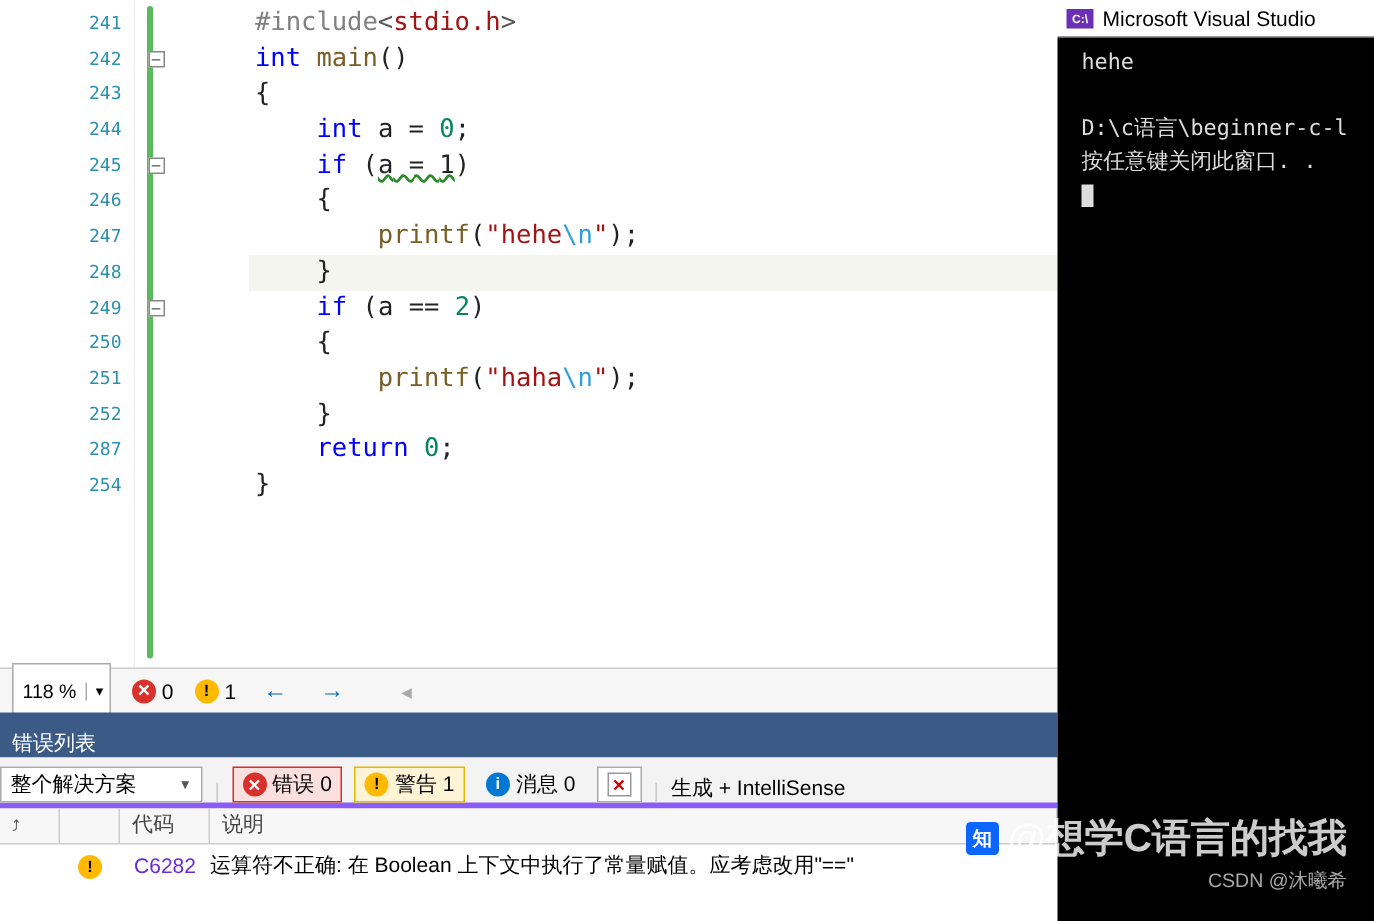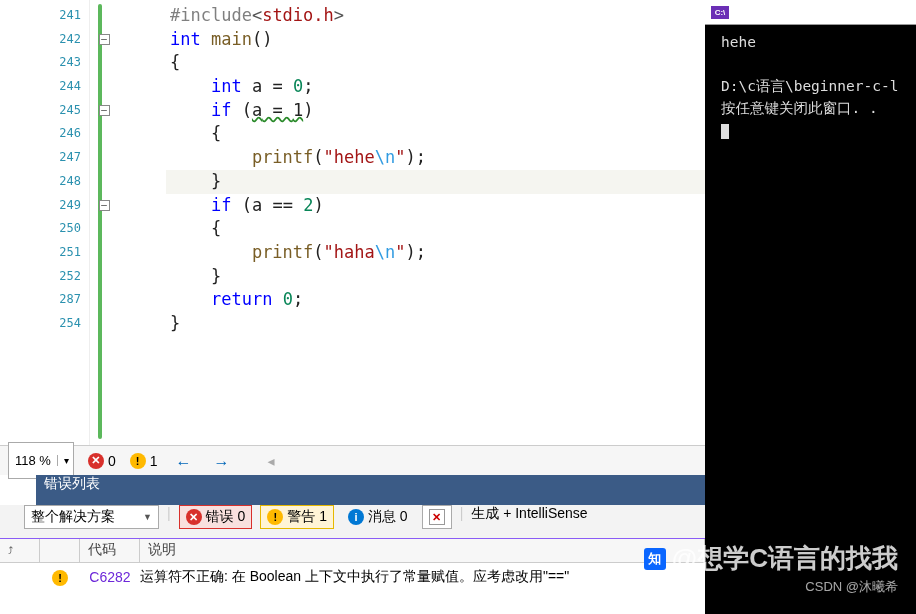--- a/index.html
+++ b/index.html
@@ -31,23 +31,23 @@
 .statusbar { position: absolute; left: 0; top: 445px; width: 705px; height: 30px; background: #f6f6f6; border-top: 1px solid #ccc; display: flex; align-items: center; gap: 14px; padding: 0 8px; font-size: 14px; font-family: "Segoe UI","Microsoft YaHei",sans-serif; }
 .zoom { display: flex; align-items: center; border: 1px solid #aaa; background: #fff; height: 37px; }
 .zoom span { padding: 0 6px; font-size: 13px; }
 .zoom .dd { width: 16px; text-align: center; border-left: 1px solid #aaa; cursor: pointer; font-size: 10px; }
 .sb-grp { display: flex; align-items: center; gap: 4px; }
 .sb-ico { width:16px; height:16px; border-radius:50%; display:inline-flex; align-items:center; justify-content:center; color:#fff; font-size:11px; font-weight:bold; }
 .sb-err { background:#d8302b; }
 .sb-warn { background:#ffb900; color:#000; }
 .sb-arrow { color:#0066b8; font-size:16px; cursor:pointer; padding:0 4px; }
 
-.errlist-head { position: absolute; left: 0; top: 475px; width: 705px; height: 30px; background: #3b5b86; color: #fff; display: flex; align-items: flex-start; padding: 0 8px; font-size: 14px; font-family: "Microsoft YaHei",sans-serif; margin-left: 36px; }
-
-.toolbar2 { position: absolute; left: 0; top: 505px; width: 705px; height: 34px; background: #f3f3f3; border-bottom:1px solid #8b5cf6; display:flex; align-items:flex-start; gap:8px; padding:0 24px; font-family:"Microsoft YaHei",sans-serif; font-size:14px; }
+.errlist-head { position: absolute; left: 0; top: 475px; width: 705px; height: 30px; background: #3b5b86; color: #fff; display: flex; align-items: flex-end; padding: 0 8px; font-size: 14px; font-family: "Microsoft YaHei",sans-serif; }
+
+.toolbar2 { position: absolute; left: 0; top: 505px; width: 705px; height: 34px; background: #f3f3f3; border-bottom:4px solid #8b5cf6; display:flex; align-items:flex-end; gap:8px; padding:0 0; font-family:"Microsoft YaHei",sans-serif; font-size:14px; }
 .combo { border:1px solid #aaa; background:#fff; height:24px; display:flex; align-items:center; padding:0 6px; gap:28px; cursor:pointer; }
 .combo .tri { font-size:9px; color:#555; }
 .pill { border:1px solid #aaa; background:#fff; height:24px; display:flex; align-items:center; padding:0 6px; gap:4px; cursor:pointer; }
 .pill.err-sel { background:#f9e0de; border-color:#d8302b; }
 .pill.warn-sel { background:#fff4d6; border-color:#e6b800; }
 .sq { width:16px; height:16px; border:1px solid #999; background:#fff; display:flex; align-items:center; justify-content:center; }
 
 .errtable { position:absolute; left:0; top:539px; width:705px; font-family:"Microsoft YaHei",sans-serif; font-size:14px; }
 .errtable .hdr { display:flex; background:#f7f7f7; border-bottom:1px solid #ccc; height:24px; }
 .errtable .hdr div { border-right:1px solid #ccc; padding:2px 8px; color:#444; }
@@ -180,20 +180,21 @@
   <div class="row">
     <div class="c1"></div>
     <div class="c2"><span class="sb-ico sb-warn">!</span></div>
     <div class="c3">C6282</div>
     <div class="c4">运算符不正确: 在 Boolean 上下文中执行了常量赋值。应考虑改用"=="</div>
   </div>
 </div>
 
 <div class="console-title">
   <span class="vs-ico">C:\</span>
+  <span>Microsoft Visual Studio </span>
 </div>
 
 <div class="console"><span>hehe</span>
 
 <span>D:\c语言\beginner-c-l</span>
 <span>按任意键关闭此窗口. .</span>
 <span class="cursor"></span></div>
 
 <div class="watermark">
   <div class="big">

